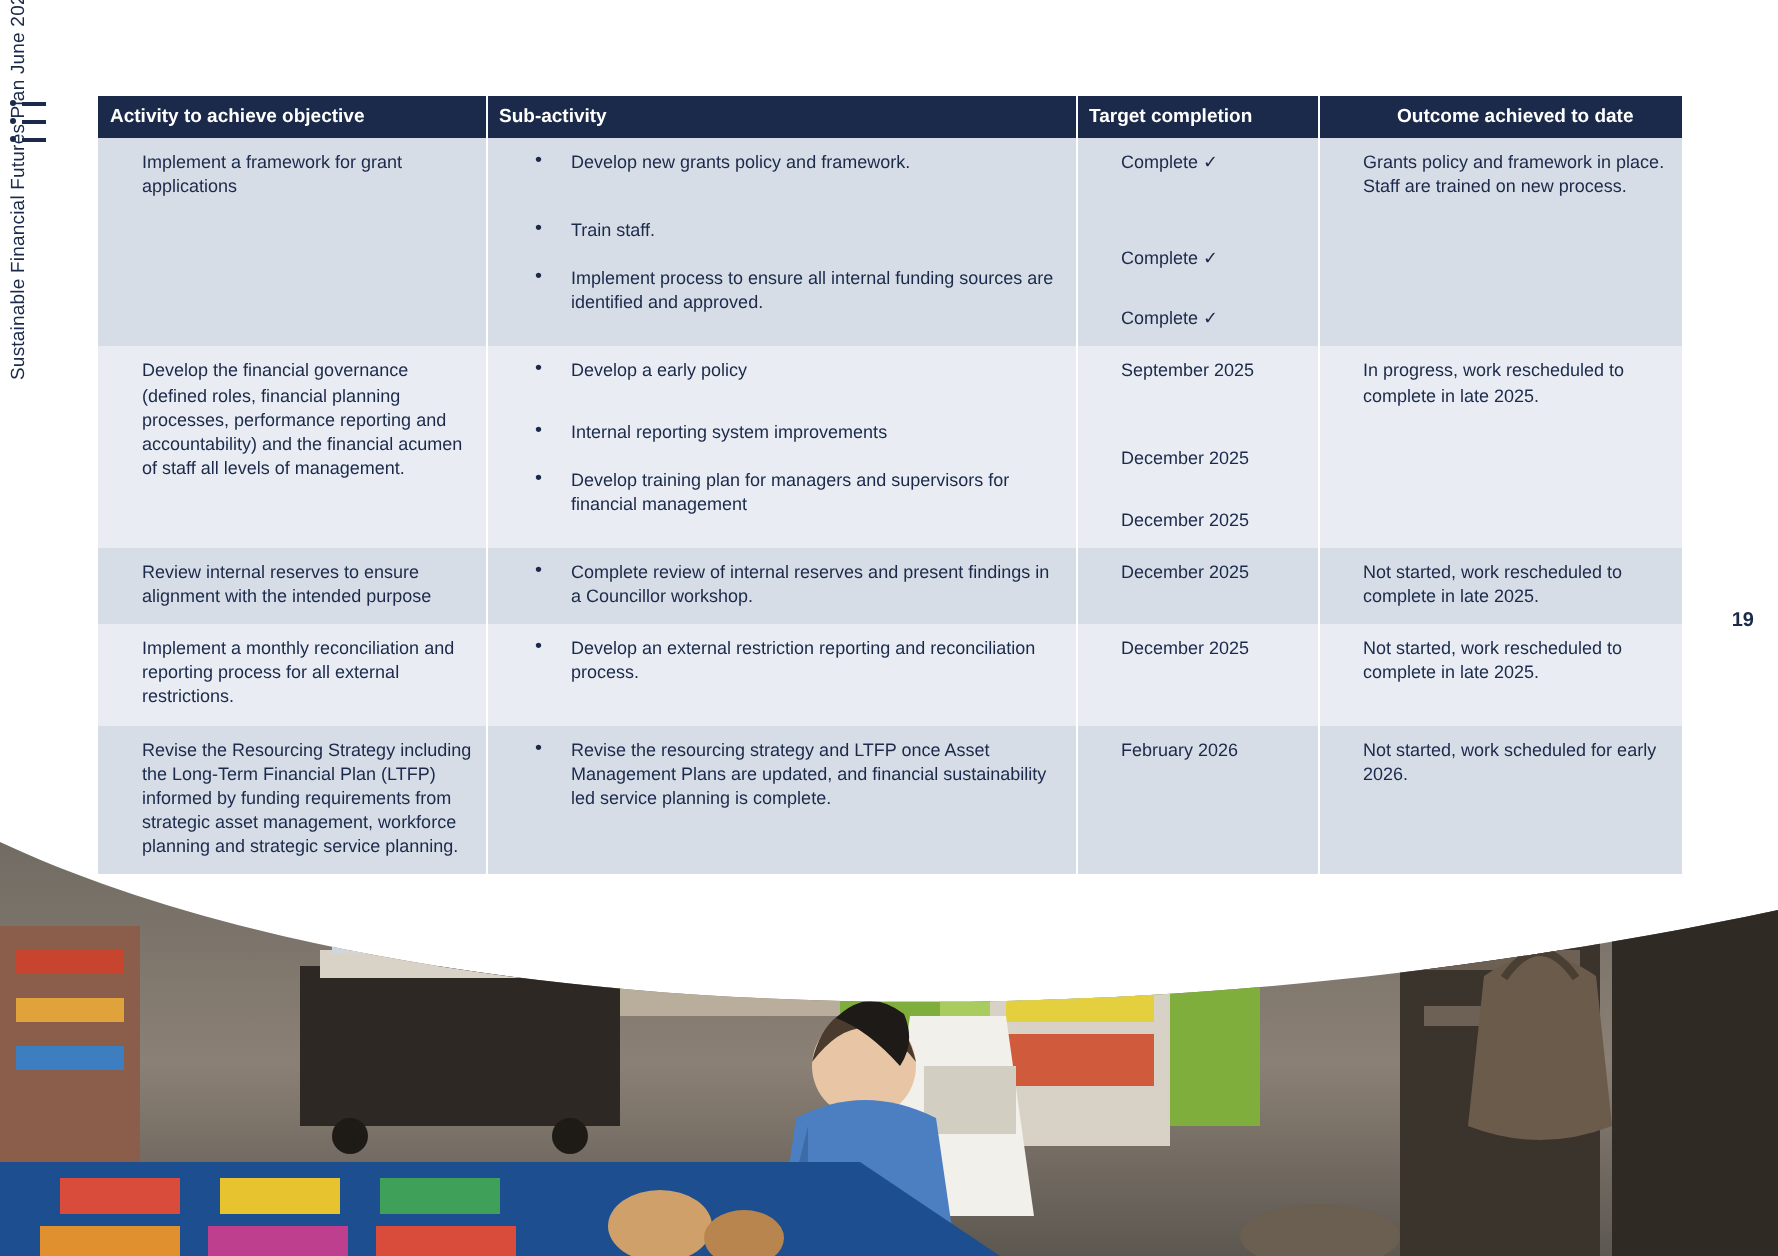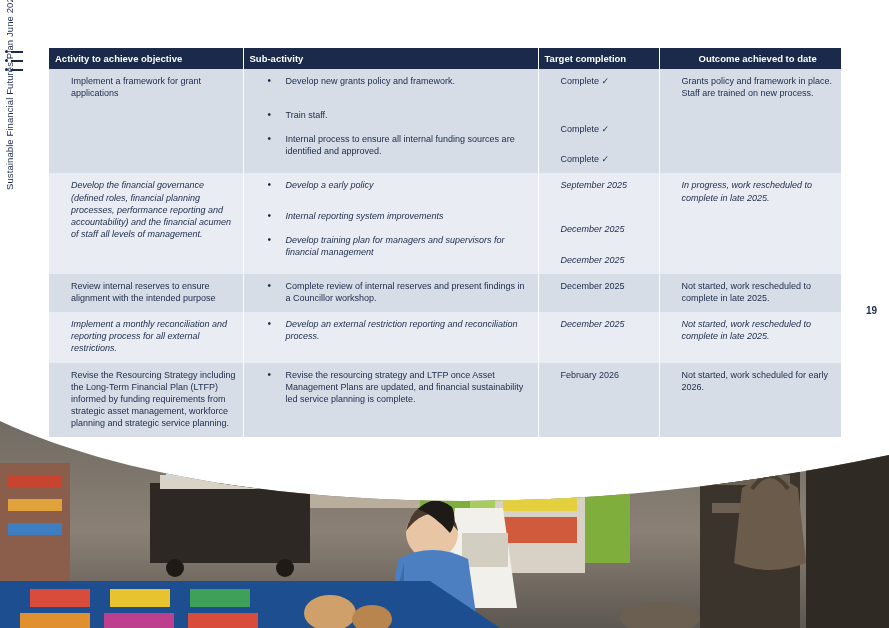--- a/index.html
+++ b/index.html
@@ -95,21 +95,21 @@
   table.plan td {
     font-size: 9px;
     color: #1b2a4a;
     vertical-align: top;
     padding: 6px 6px 8px 22px;
     border-right: 1px solid #ffffff;
     line-height: 1.35;
   }
   table.plan td:last-child { border-right: none; }
   table.plan tr.shade td { background: #d7dde7; }
-  table.plan tr.light td { background: #e9edf3; font-style: italic; }
+  table.plan tr.light td { background: #e9edf3; }
 
   col.c1 { width: 194px; }
   col.c2 { width: 295px; }
   col.c3 { width: 121px; }
   col.c4 { width: 182px; }
 
   ul.sub {
     margin: 0;
     padding: 0;
     list-style: none;
@@ -184,21 +184,21 @@
       </tr>
     </thead>
     <tbody>
 
       <tr class="shade">
         <td>Implement a framework for grant applications</td>
         <td>
           <ul class="sub">
             <li><span class="bullet">•</span><span>Develop new grants policy and framework.</span></li>
             <li style="margin-top:22px"><span class="bullet">•</span><span>Train staff.</span></li>
-            <li style="margin-top:8px"><span class="bullet">•</span><span>Internal process to ensure all internal funding sources are identified and approved.</span></li>
+            <li style="margin-top:8px"><span class="bullet">•</span><span>Implement process to ensure all internal funding sources are identified and approved.</span></li>
           </ul>
         </td>
         <td>
           <div class="tc-line">Complete ✓</div>
           <div style="height:24px"></div>
           <div class="tc-line">Complete ✓</div>
           <div style="height:6px"></div>
           <div class="tc-line">Complete ✓</div>
         </td>
         <td>Grants policy and framework in place.  Staff are trained on new process.</td>

